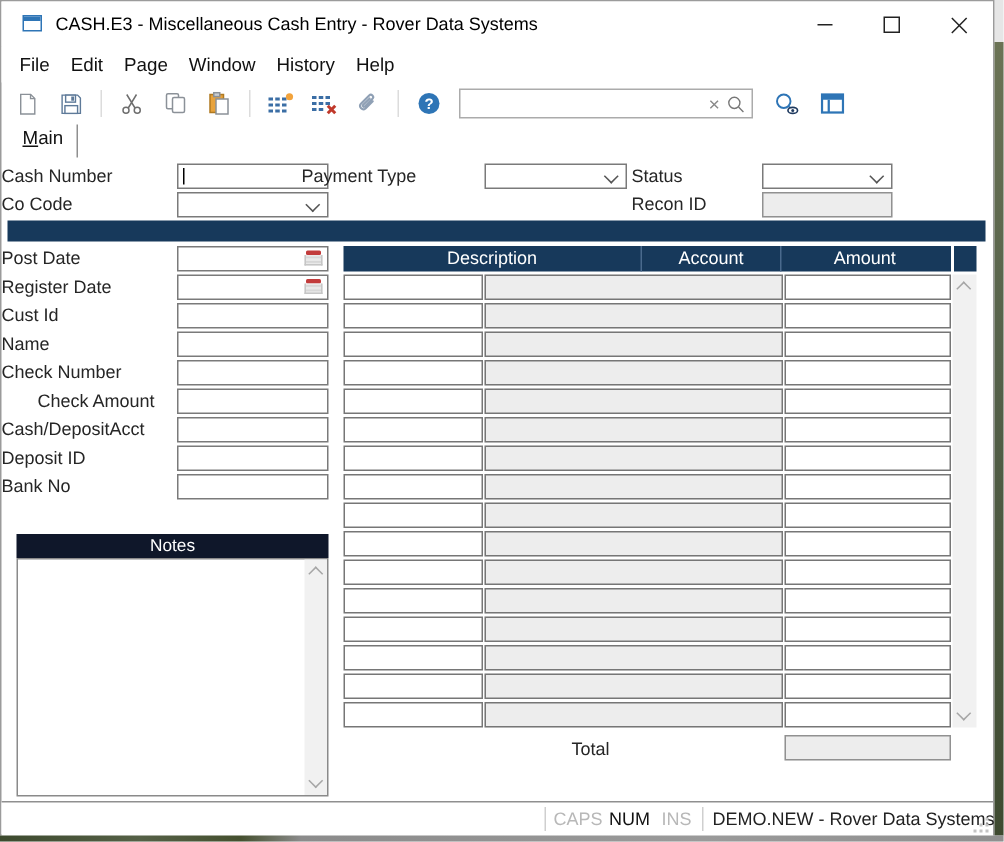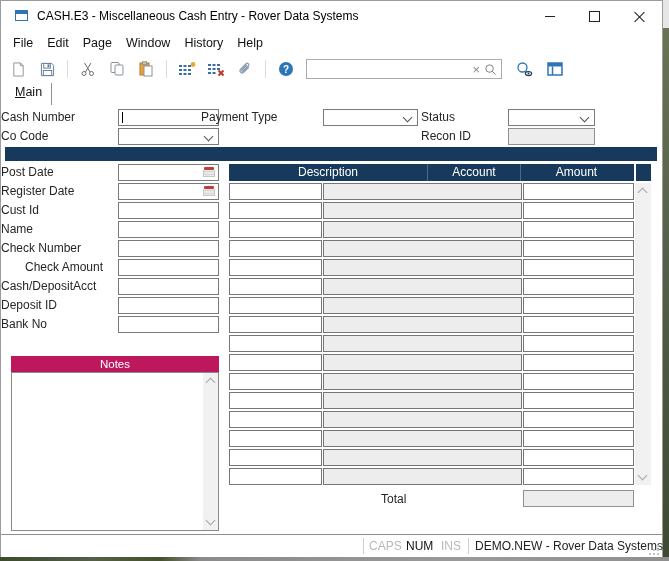--- a/index.html
+++ b/index.html
@@ -59,21 +59,21 @@
 
   .navyband{position:absolute;left:4px;top:146px;width:652px;height:14px;background:#17395B;}
 
   
   .cal{position:absolute;right:3px;top:2px;width:12px;height:11px;}
   .cal .ct{height:3px;background:#c23b3b;border-radius:1px;margin:0 1px;}
   .cal .cb{height:7px;background:#e9e9e9;border:1px solid #c6c6c6;border-top:none;box-sizing:border-box;
     background-image:linear-gradient(#d7d7d7 1px,transparent 1px);background-size:100% 3px;background-position:0 1px;}
 
   
-  .notes-hdr{position:absolute;left:10px;top:355px;width:208px;height:16px;background:#be185d;color:#fff;
+  .notes-hdr{position:absolute;left:10px;top:355px;width:208px;height:16px;background:#0f172a;color:#fff;
     font-size:11.5px;text-align:center;line-height:16px;}
   .notes-box{position:absolute;left:10px;top:371px;width:208px;height:159px;background:#fff;border:1px solid #8a8a8a;box-sizing:border-box;}
   .vscroll{position:absolute;right:0;top:0;bottom:0;width:15px;background:#f1f1f1;}
   .vs-up,.vs-dn{position:absolute;left:4px;width:6px;height:6px;border-right:1.4px solid #a6a6a6;border-bottom:1.4px solid #a6a6a6;}
   .vs-up{top:6px;transform:rotate(-135deg);} .vs-dn{bottom:6px;transform:rotate(45deg);}
 
   
   .grid-hdr{position:absolute;left:228px;top:163px;width:405px;height:17px;background:#17395B;display:flex;box-sizing:border-box;}
   .grid-hdr .gh{color:#fff;font-size:12px;text-align:center;line-height:17px;box-sizing:border-box;}
   .gh1{width:93px;border-right:1px solid #4a6a8d;} .gh2{width:199px;border-right:1px solid #4a6a8d;} .gh3{width:111px;}

